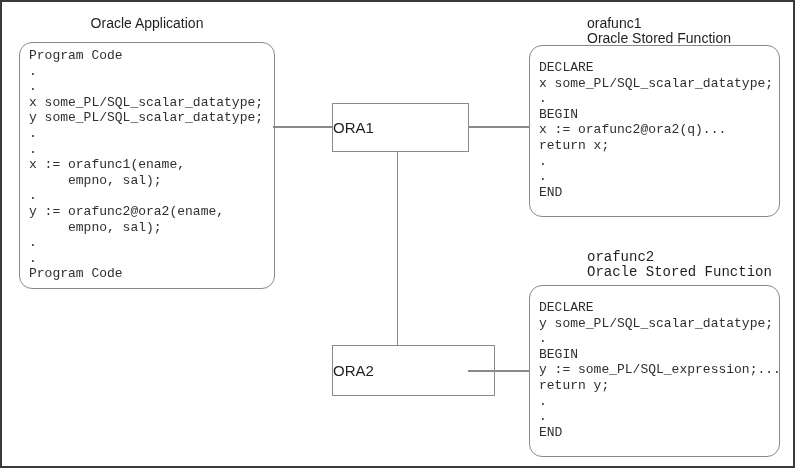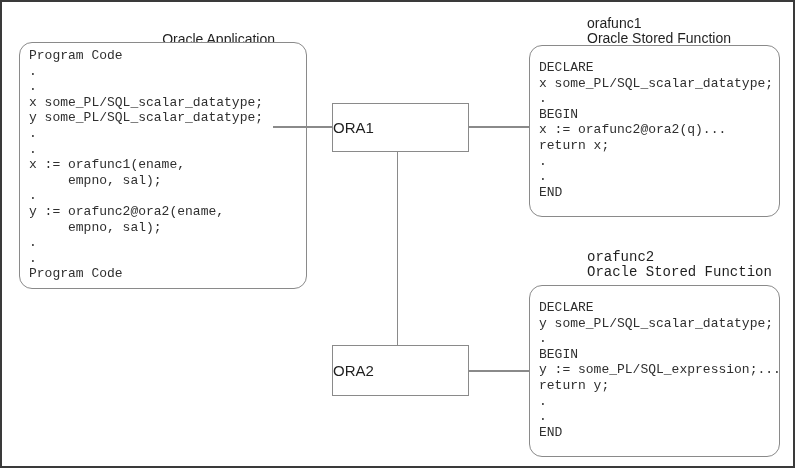--- a/index.html
+++ b/index.html
@@ -18,21 +18,21 @@
     font-family: "Liberation Sans", sans-serif;
     color: #1f1f1f;
   }
   .abs { position: absolute; }
   .title {
     font-size: 14px;
     line-height: 15px;
     color: #1f1f1f;
     white-space: nowrap;
   }
-  .title-center { text-align: right; margin-top: 16px; }
+  .title-center { text-align: center; }
   .roundbox {
     box-sizing: border-box;
     border: 1.5px solid #8a8a8a;
     border-radius: 13px;
     background: #ffffff;
   }
   .rectbox {
     box-sizing: border-box;
     border: 1.5px solid #8a8a8a;
     background: #ffffff;
@@ -53,21 +53,21 @@
   }
   .connector { background: #8a8a8a; }
 </style>
 </head>
 <body>
 
 <div id="stage">
 
   <div class="abs title title-center" style="left:17px; top:14px; width:256px;">Oracle Application</div>
 
-  <div class="abs roundbox" style="left:17px; top:40px; width:288px; height:247px;">
+  <div class="abs roundbox" style="left:17px; top:40px; width:256px; height:247px;">
     <pre class="code" style="padding:5px 9px 0 9px;">Program Code
 .
 .
 x some_PL/SQL_scalar_datatype;
 y some_PL/SQL_scalar_datatype;
 .
 .
 x := orafunc1(ename,
      empno, sal);
 .
@@ -76,21 +76,21 @@
 .
 .
 Program Code</pre>
   </div>
 
 
   <div class="abs rectbox" style="left:330px; top:101px; width:137px; height:49px;">
     <span class="node-label">ORA1</span>
   </div>
 
-  <div class="abs rectbox" style="left:330px; top:343px; width:137px; height:51px;">
+  <div class="abs rectbox" style="left:330px; top:343px; width:163px; height:51px;">
     <span class="node-label">ORA2</span>
   </div>
 
   <div class="abs" style="left:585px; top:14px;">
     <div class="title">orafunc1</div>
     <div class="title">Oracle Stored Function</div>
   </div>
 
   <div class="abs roundbox" style="left:527px; top:43px; width:251px; height:172px;">
     <pre class="code" style="padding:14px 0 0 9px;">DECLARE

